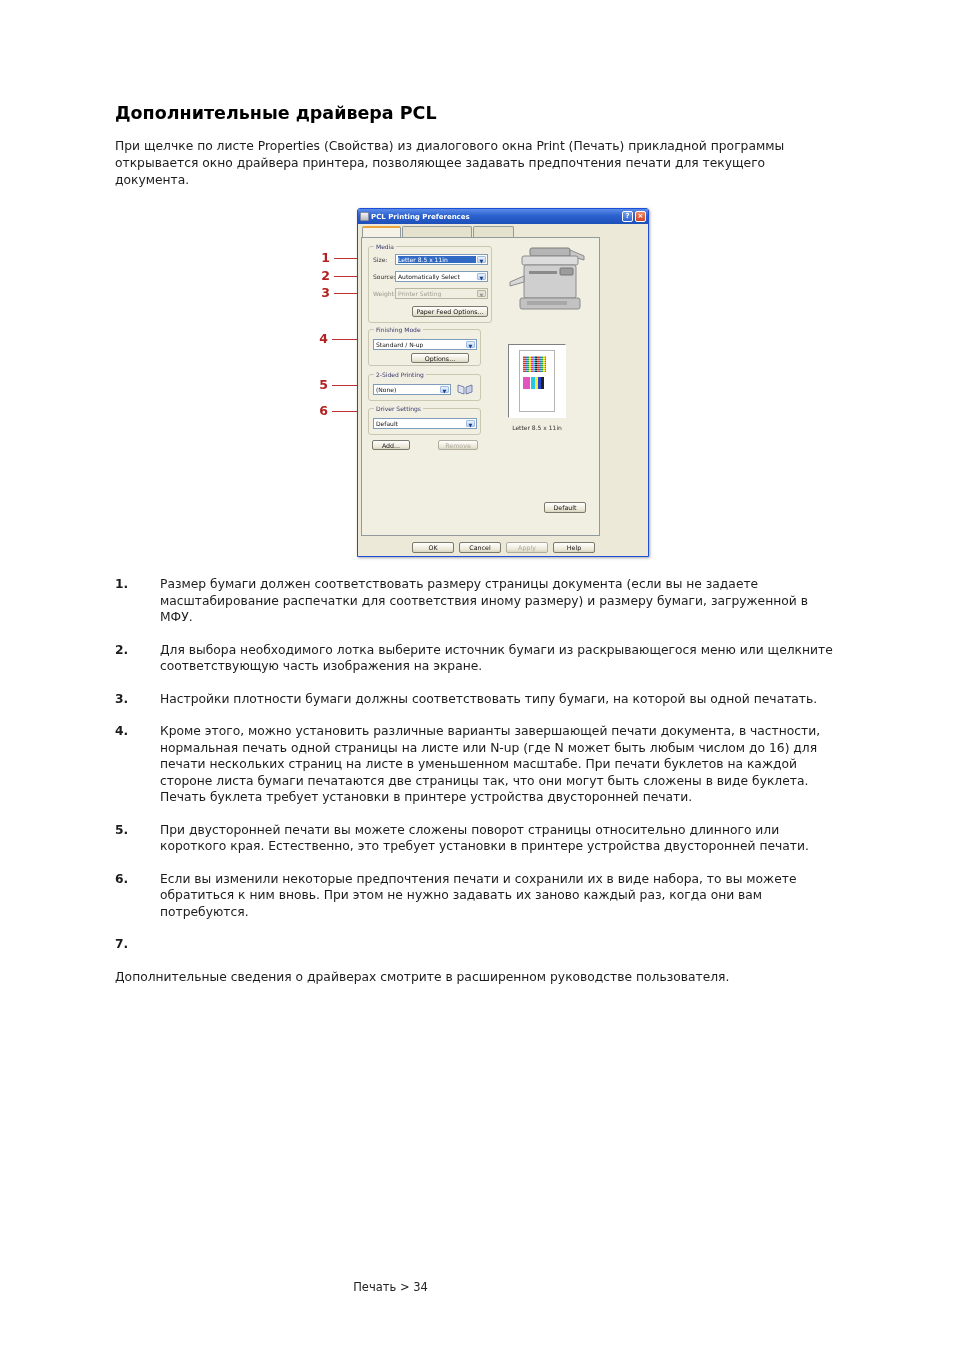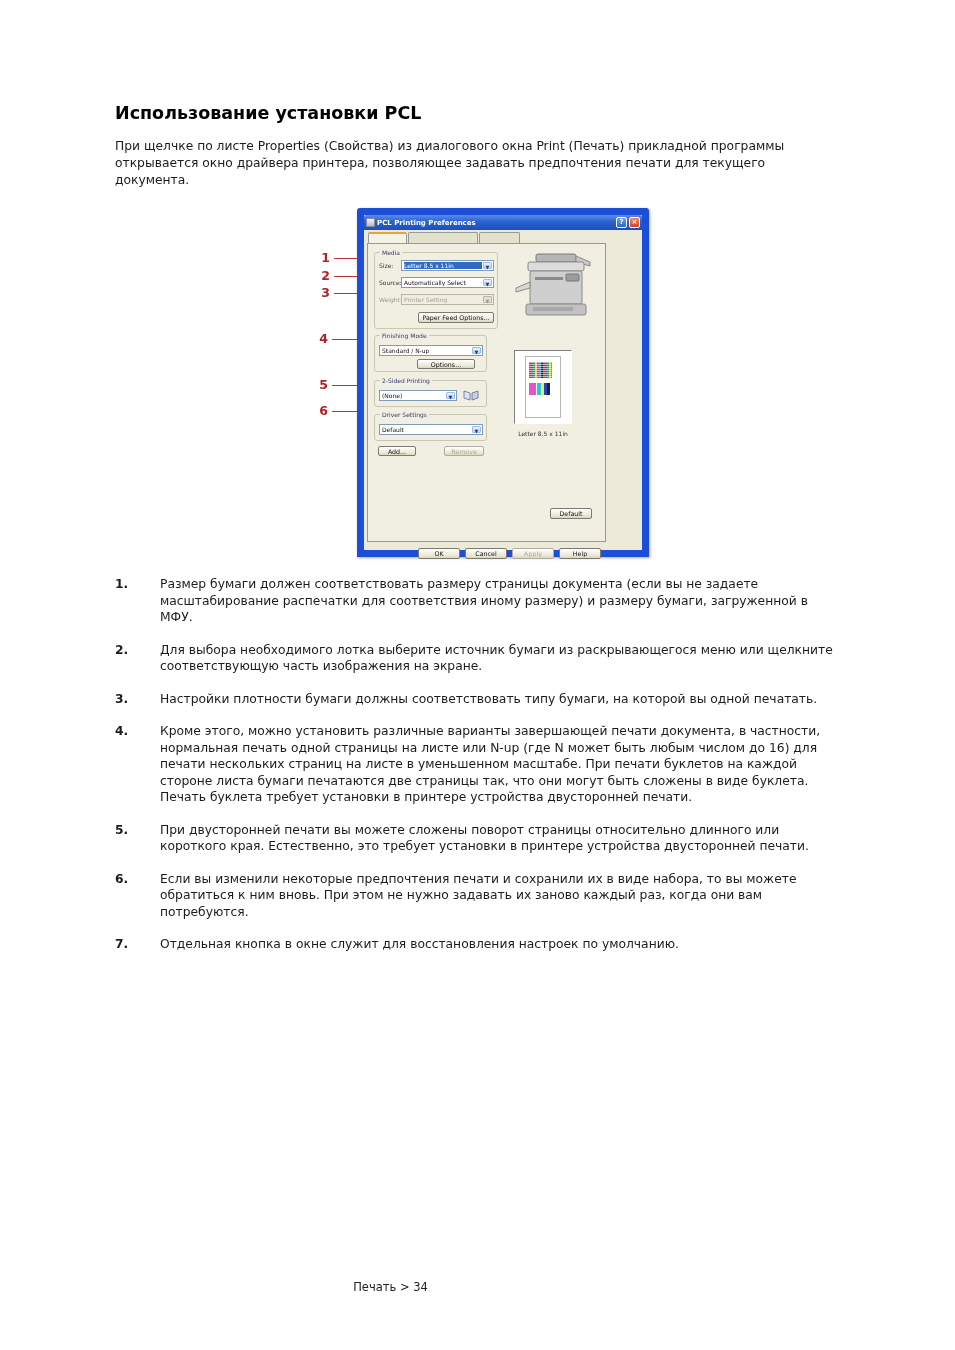--- a/index.html
+++ b/index.html
@@ -18,21 +18,21 @@
   .closing { margin-top:2px; }
   .footer { left:0; top:1280px; width:781px; text-align:center; font-size:11.5px; color:#222; }
 
   
   .figure { left:115px; top:206px; width:727px; height:356px; }
   .callout-num { position:absolute; width:14px; text-align:right; font-size:12.5px; font-weight:bold; color:#b22222; }
   .callout-line { position:absolute; height:0; border-top:1.3px solid #c03030; }
 
   
   .dialog { position:absolute; left:242px; top:2px; width:292px; height:349px;
-            background:#ece9d8; border:7px solid #1d4ed8; border-radius:3px 3px 0 0;
+            background:#ece9d8; border:1px solid #1d4ed8; border-radius:3px 3px 0 0;
             box-shadow:1px 1px 3px rgba(0,0,0,.35); font-size:7px; }
   .titlebar { position:absolute; left:0; top:0; right:0; height:15px; display:flex; align-items:center;
               padding:0 2px; gap:2px; border-radius:2px 2px 0 0;
               background:linear-gradient(180deg,#5a8ce8 0%,#2b61cf 45%,#1c4fb8 100%); }
   .dlg-icon { width:9px; height:9px; background:linear-gradient(#f4f4f4,#b9b9c4); border:1px solid #8a8aa0; border-radius:1px; }
   .dlg-title { flex:1; color:#fff; font-weight:bold; font-size:7px; white-space:nowrap; overflow:hidden; }
   .tb-btn { width:11px; height:11px; border:1px solid #fff; border-radius:2px; color:#fff;
             font-size:7px; font-weight:bold; display:flex; align-items:center; justify-content:center; line-height:1; }
   .tb-help { background:linear-gradient(#76a0ec,#2f63cf); }
   .tb-close { background:linear-gradient(#ef8a64,#cf4426); }
@@ -74,21 +74,21 @@
     background-image:
       repeating-linear-gradient(0deg, rgba(255,255,255,0) 0 1px, rgba(255,255,255,.55) 1px 2px),
       repeating-linear-gradient(90deg,#d33 0 2px,#27c 2px 4px,#2a2 4px 6px,#fc0 6px 8px,#c3c 8px 10px,#0bc 10px 12px,#222 12px 14px); }
   .bars { position:absolute; left:3px; top:26px; width:21px; height:12px;
     background:linear-gradient(90deg,#e255c0 0 35%,#fff 35% 40%,#29c5e6 40% 55%,#f3ec3a 55% 70%,#2244cc 70% 85%,#222 85% 100%); }
   .preview-caption { position:absolute; font-size:6px; color:#333; text-align:center; }
 </style>
 </head>
 <body>
 
-<div class="abs doc-title">Использование установки PCL</div>
+<div class="abs doc-title">Дополнительные драйвера PCL</div>
 
 <p class="abs intro"><span>При щелчке по листе </span><b>Properties</b><span> (Свойства) из диалогового окна Print (Печать) прикладной программы открывается окно драйвера принтера, позволяющее задавать предпочтения печати для текущего документа.</span></p>
 
 <div class="abs figure">
 
   <span class="callout-num" style="left:201px;top:44px;">1</span>
   <span class="callout-line" style="left:219px;top:52px;width:36px;"></span>
   <span class="callout-num" style="left:201px;top:62px;">2</span>
   <span class="callout-line" style="left:219px;top:70px;width:36px;"></span>
   <span class="callout-num" style="left:201px;top:79px;">3</span>
@@ -224,17 +224,17 @@
   <div class="li">
     <span class="num">5.</span>
     <span class="txt">При двусторонней печати вы можете сложены поворот страницы относительно длинного или короткого края. Естественно, это требует установки в принтере устройства двусторонней печати.</span>
   </div>
   <div class="li">
     <span class="num">6.</span>
     <span class="txt">Если вы изменили некоторые предпочтения печати и сохранили их в виде набора, то вы можете обратиться к ним вновь. При этом не нужно задавать их заново каждый раз, когда они вам потребуются.</span>
   </div>
   <div class="li">
     <span class="num">7.</span>
-    <span class="txt">Отдельная кнопка в окне служит для восстановления настроек по умолчанию.</span>
-  </div>
+  </div>
+  <p class="closing">Дополнительные сведения о драйверах смотрите в расширенном руководстве пользователя.</p>
 </div>
 
 <div class="abs footer">Печать &gt; 34</div>
 
 </body></html>

